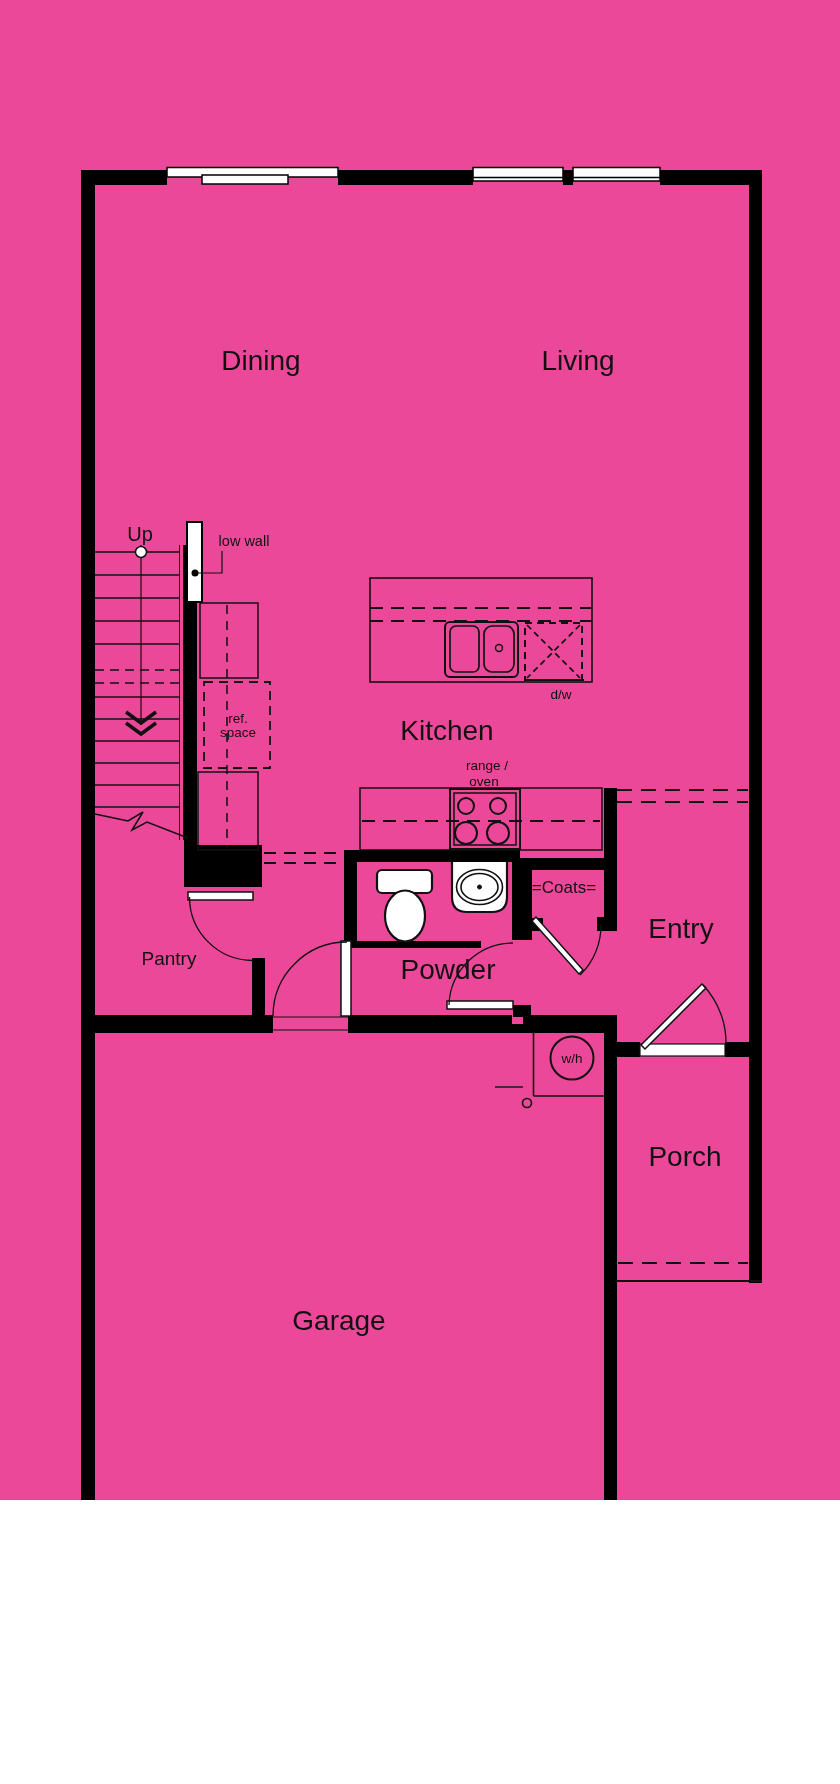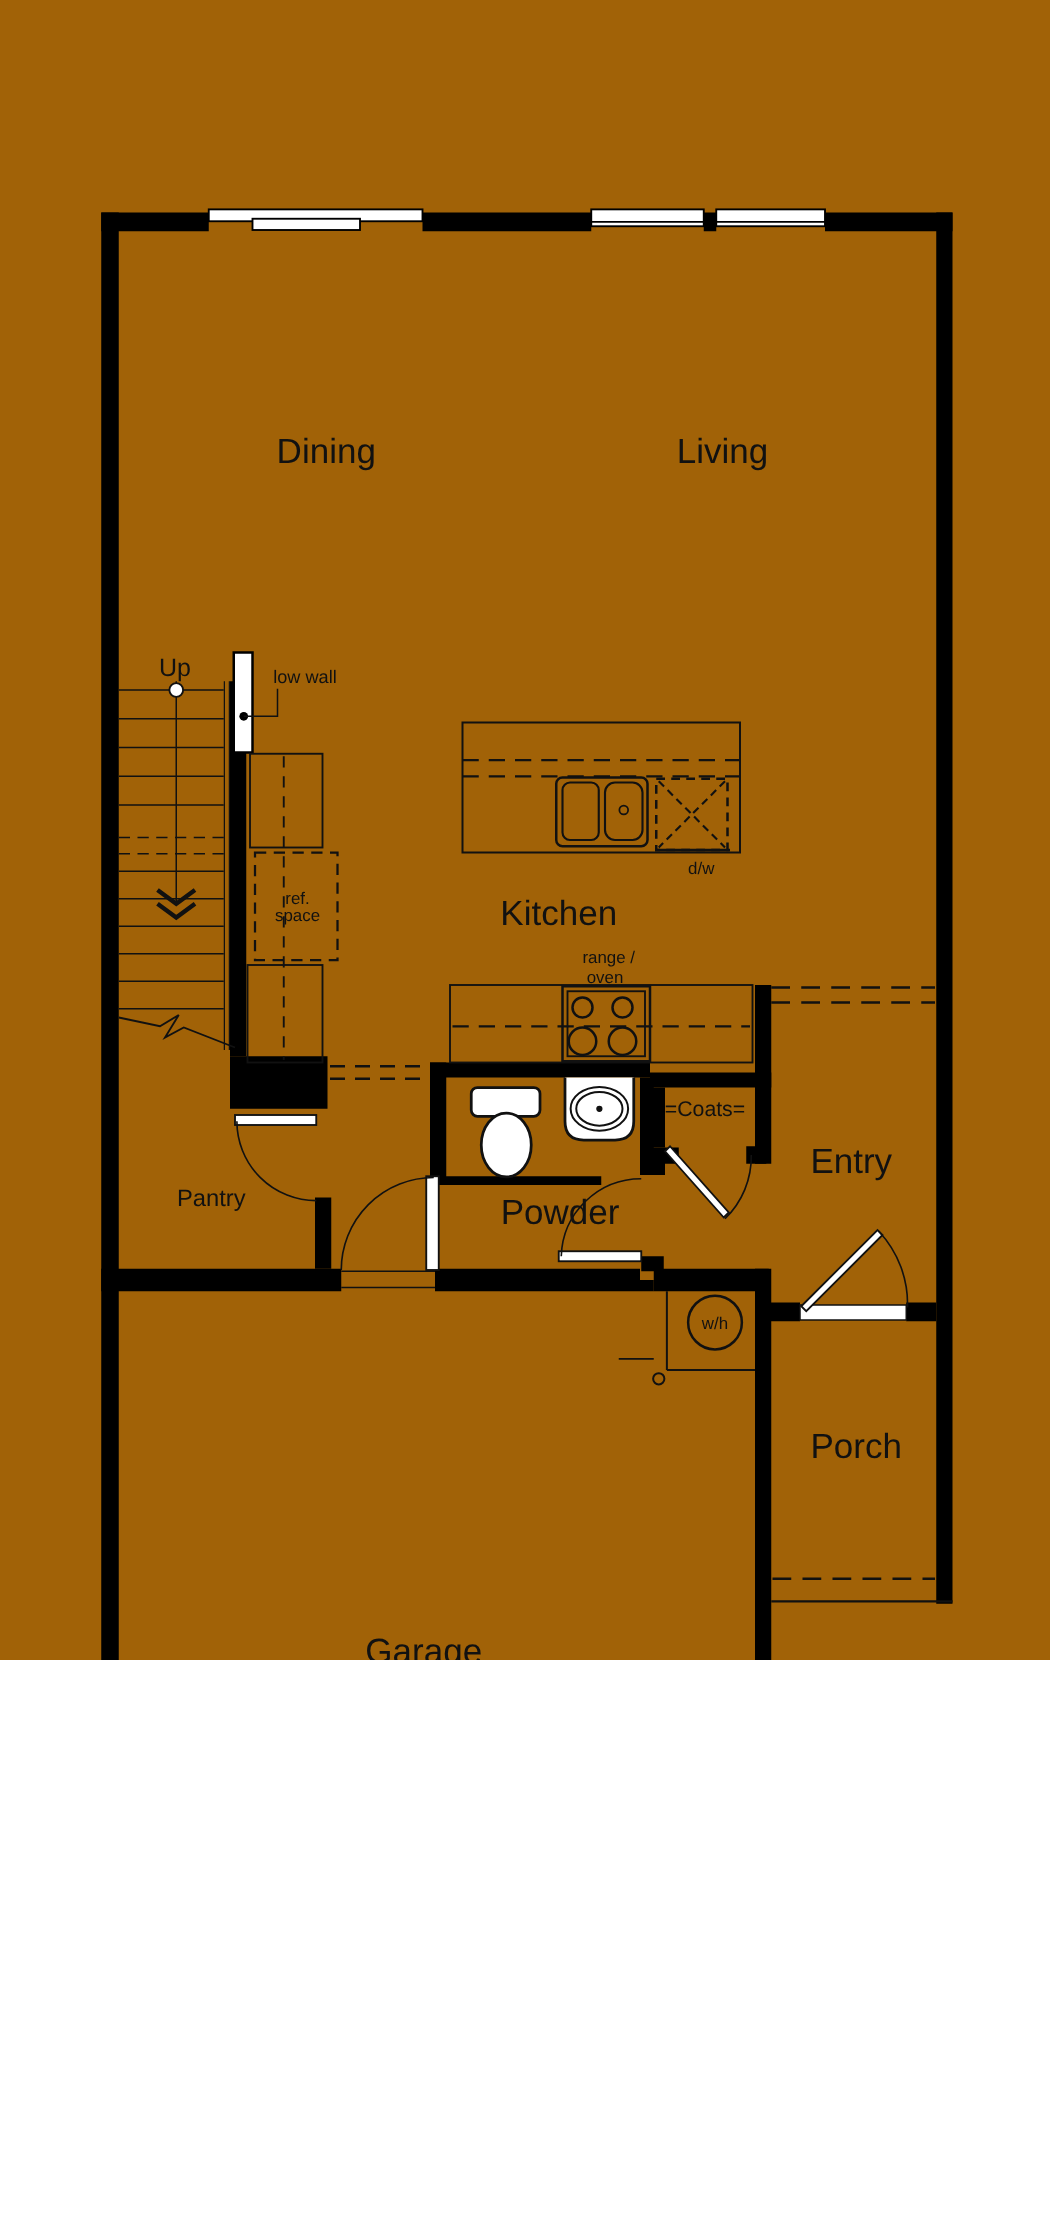--- a/index.html
+++ b/index.html
@@ -1,16 +1,16 @@
 <!DOCTYPE html>
 <html><head>
 <meta charset="utf-8">
 <style>
   html,body{margin:0;padding:0;background:#ffffff;}
-  .stage{position:relative;width:840px;height:1328px;background:#a16207;overflow:hidden;
+  .stage{position:relative;width:840px;height:1500px;background:#ec4899;overflow:hidden;
          font-family:"Liberation Sans", sans-serif;}
   svg text{fill:#111;font-family:"Liberation Sans", sans-serif;}
   .room-label{font-size:28px;}
   .mid-label{font-size:19px;}
   .small-label{font-size:13.5px;}
 </style>
 </head>
 <body>
 
 <div class="stage">

